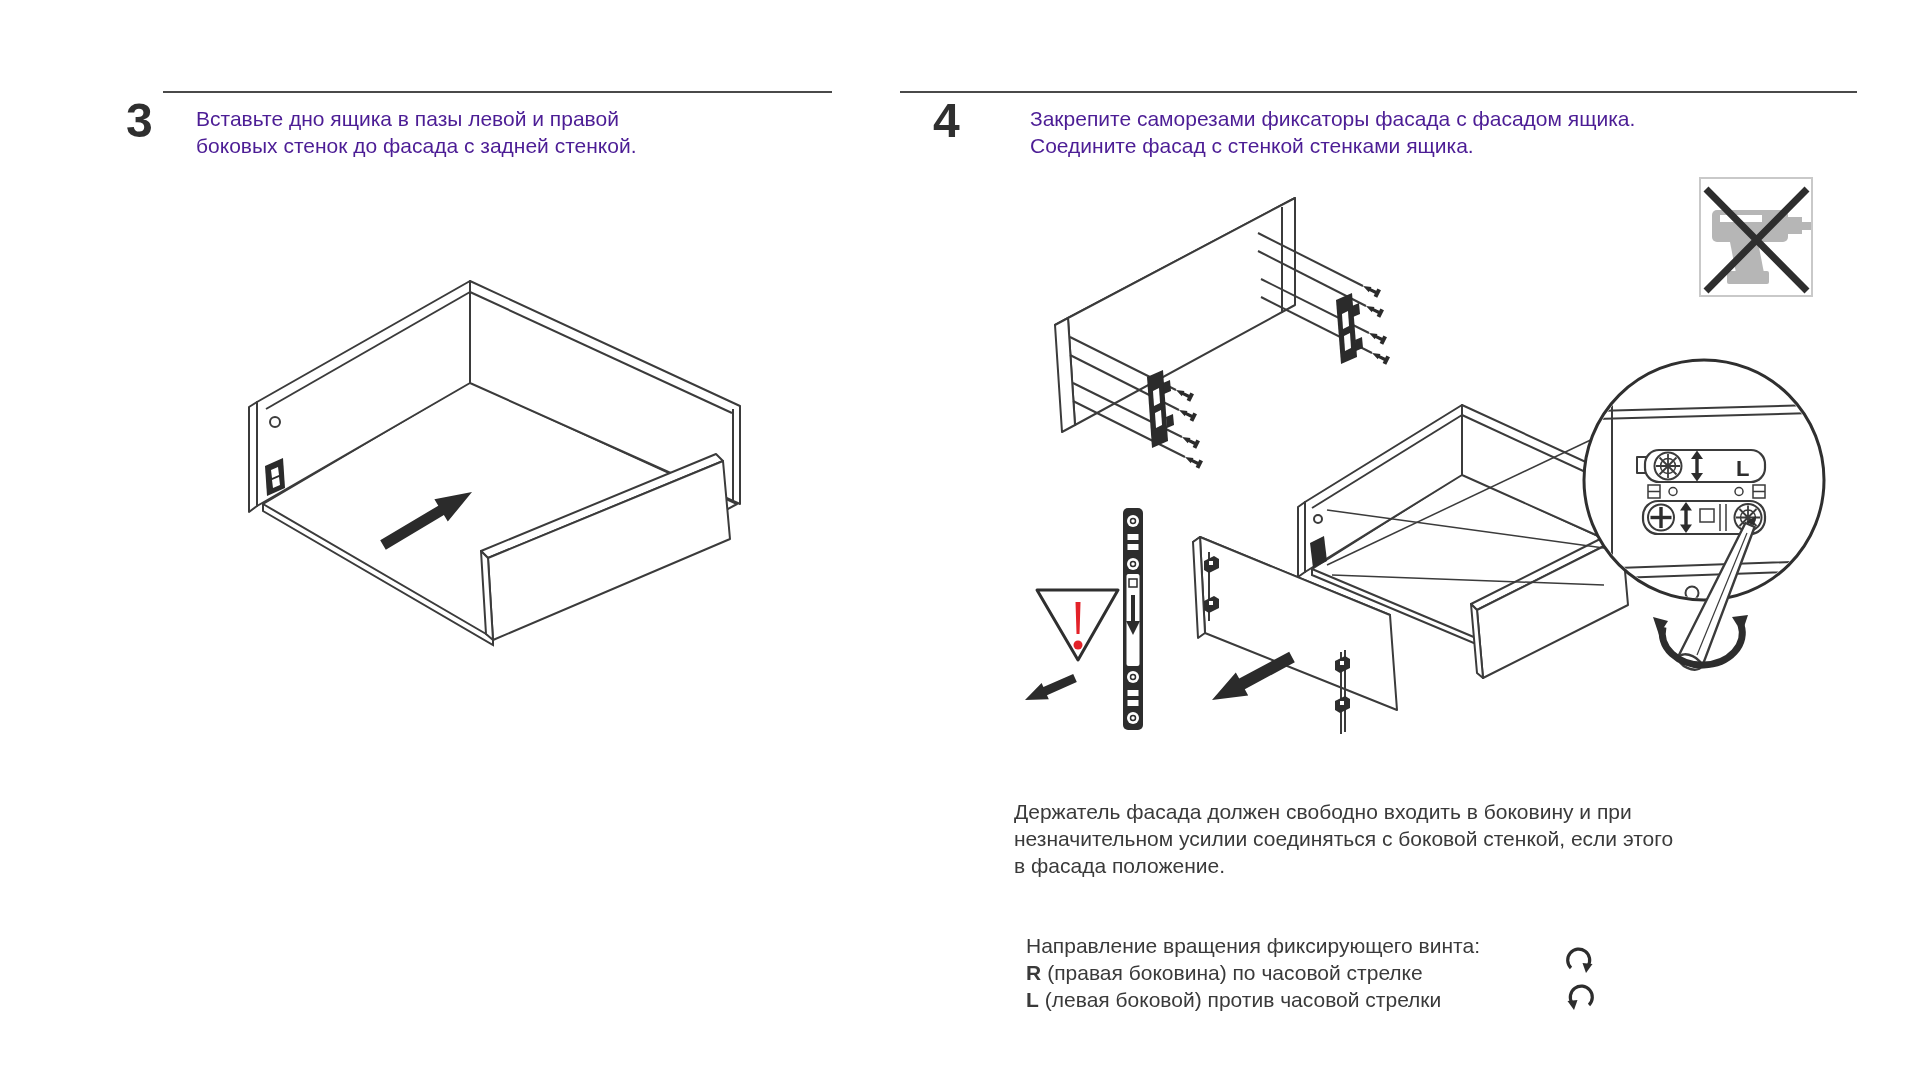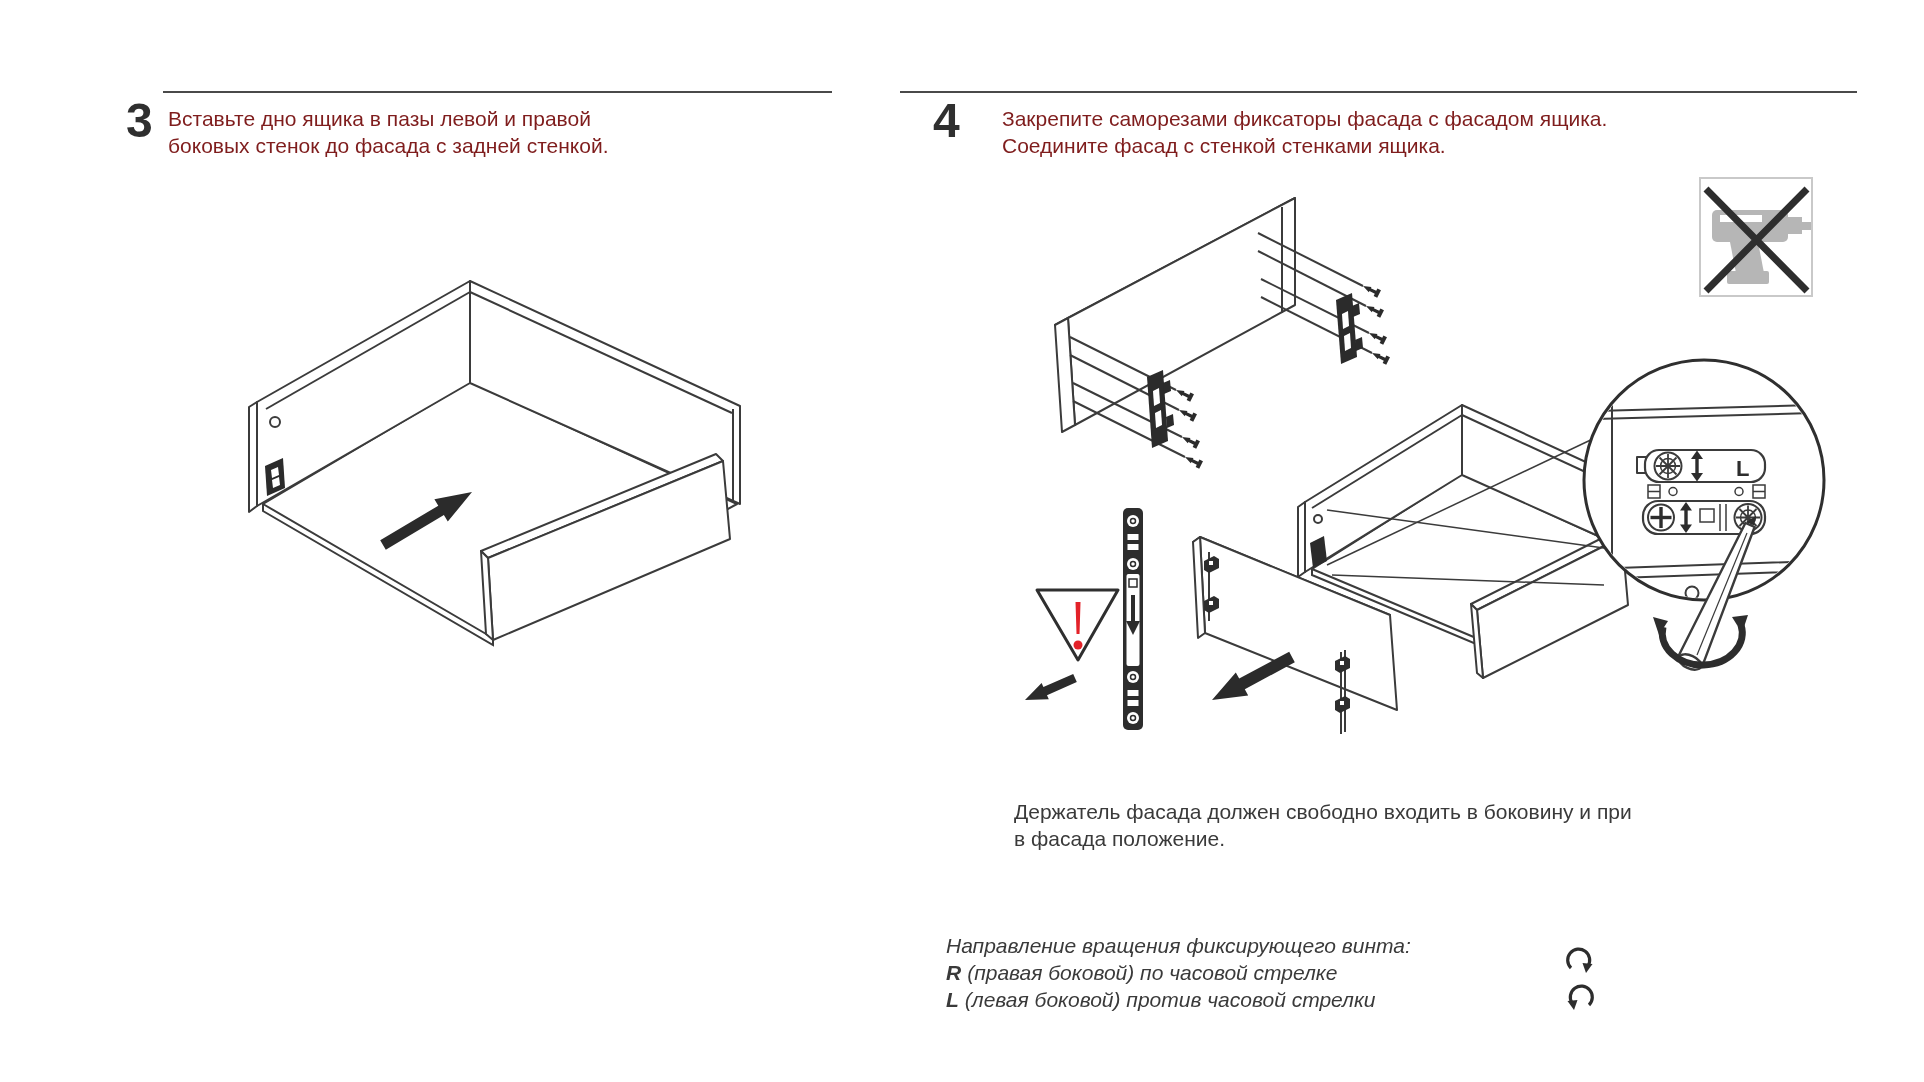--- a/index.html
+++ b/index.html
@@ -1,21 +1,21 @@
 <!DOCTYPE html>
 <html><head>
 <meta charset="utf-8">
 <style>
   html,body{margin:0;padding:0;background:#ffffff;}
   #sheet{position:relative;width:1924px;height:1082px;background:#ffffff;overflow:hidden;
          font-family:"Liberation Sans", sans-serif;color:#3a3a3a;}
   .abs{position:absolute;}
   .rule{height:2px;background:#4a4a4a;}
   .step-num{font-size:48px;font-weight:700;color:#2f2f2f;line-height:1;}
-  .step-text{font-size:21px;line-height:27px;color:#7f1d1d;white-space:nowrap;}
+  .step-text{font-size:21px;line-height:27px;color:#4c1d95;white-space:nowrap;margin-left:28px;}
   .note{font-size:21px;line-height:27px;color:#3a3a3a;white-space:nowrap;}
   .dir-row{font-size:21px;line-height:27px;white-space:nowrap;}
   .dir-bold{font-weight:700;padding-right:6px;}
   svg{display:block;}
   .ln{stroke:#3b3b3b;stroke-width:2;fill:none;}
   .pnl{stroke:#3b3b3b;stroke-width:2;fill:#ffffff;stroke-linejoin:round;}
   .blk{fill:#2b2b2b;stroke:none;}
   .thin{stroke:#3b3b3b;stroke-width:1.5;fill:none;}
 </style>
 </head>
@@ -265,27 +265,28 @@
           <path d="M663,462 A40,32 0 1 0 741,460" fill="none" stroke="#2d2d2d" stroke-width="7"></path>
           <polygon points="653,452 668,456 659,470" fill="#2d2d2d"></polygon>
           <polygon points="748,450 732,452 742,468" fill="#2d2d2d"></polygon>
         </g>
       </g>
     </svg>
   </div>
 
   <div class="abs" style="left:1002px;top:798px;margin-left:12px;">
     <div class="note">Держатель фасада должен свободно входить в боковину и при</div>
+    <div class="note">незначительном усилии соединяться с боковой стенкой, если этого</div>
     <div class="note">в фасада положение.</div>
   </div>
 
-  <div class="abs" style="left:946px;top:932px;font-style:italic;">
+  <div class="abs" style="left:1026px;top:932px;">
     <div class="note">Направление вращения фиксирующего винта:</div>
     <div class="dir-row">
-      <span class="dir-bold">R</span><span>(правая боковой) по часовой стрелке</span>
+      <span class="dir-bold">R</span><span>(правая боковина) по часовой стрелке</span>
     </div>
     <div class="dir-row">
       <span class="dir-bold">L</span><span>(левая боковой) против часовой стрелки</span>
     </div>
   </div>
 
   <div class="abs" style="left:1562px;top:944px;">
     <svg width="36" height="34" viewBox="0 0 36 34">
       <path d="M9,24 A11,11 0 1 1 26,22" fill="none" stroke="#2d2d2d" stroke-width="3.2"></path>
       <polygon points="20.5,19 30.5,20 24,29" fill="#2d2d2d"></polygon>

